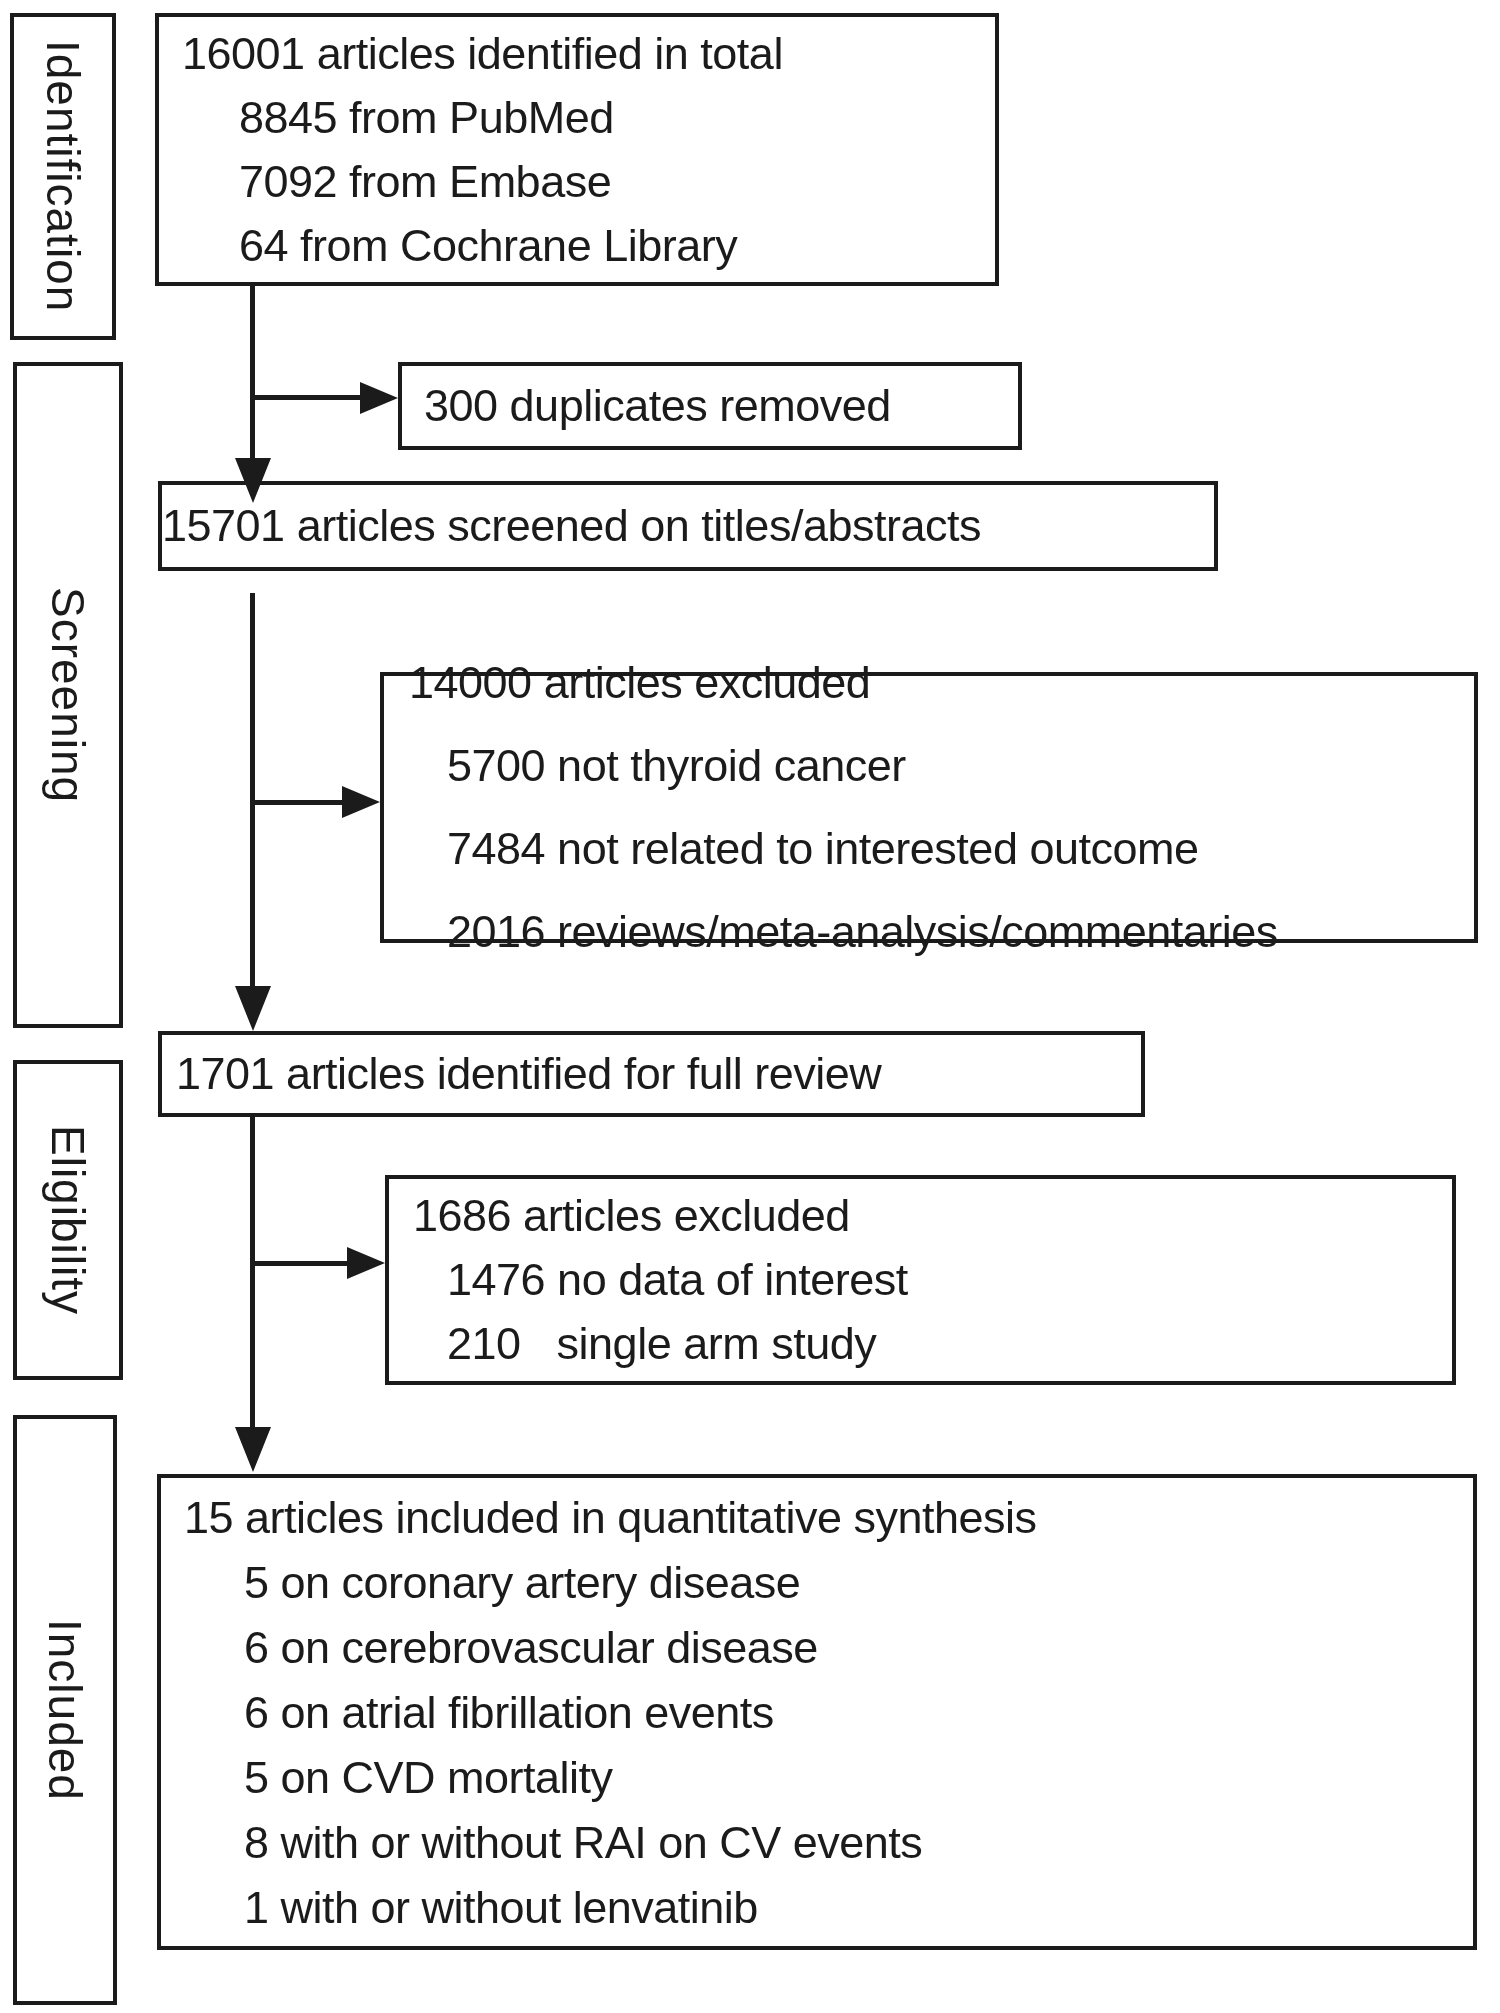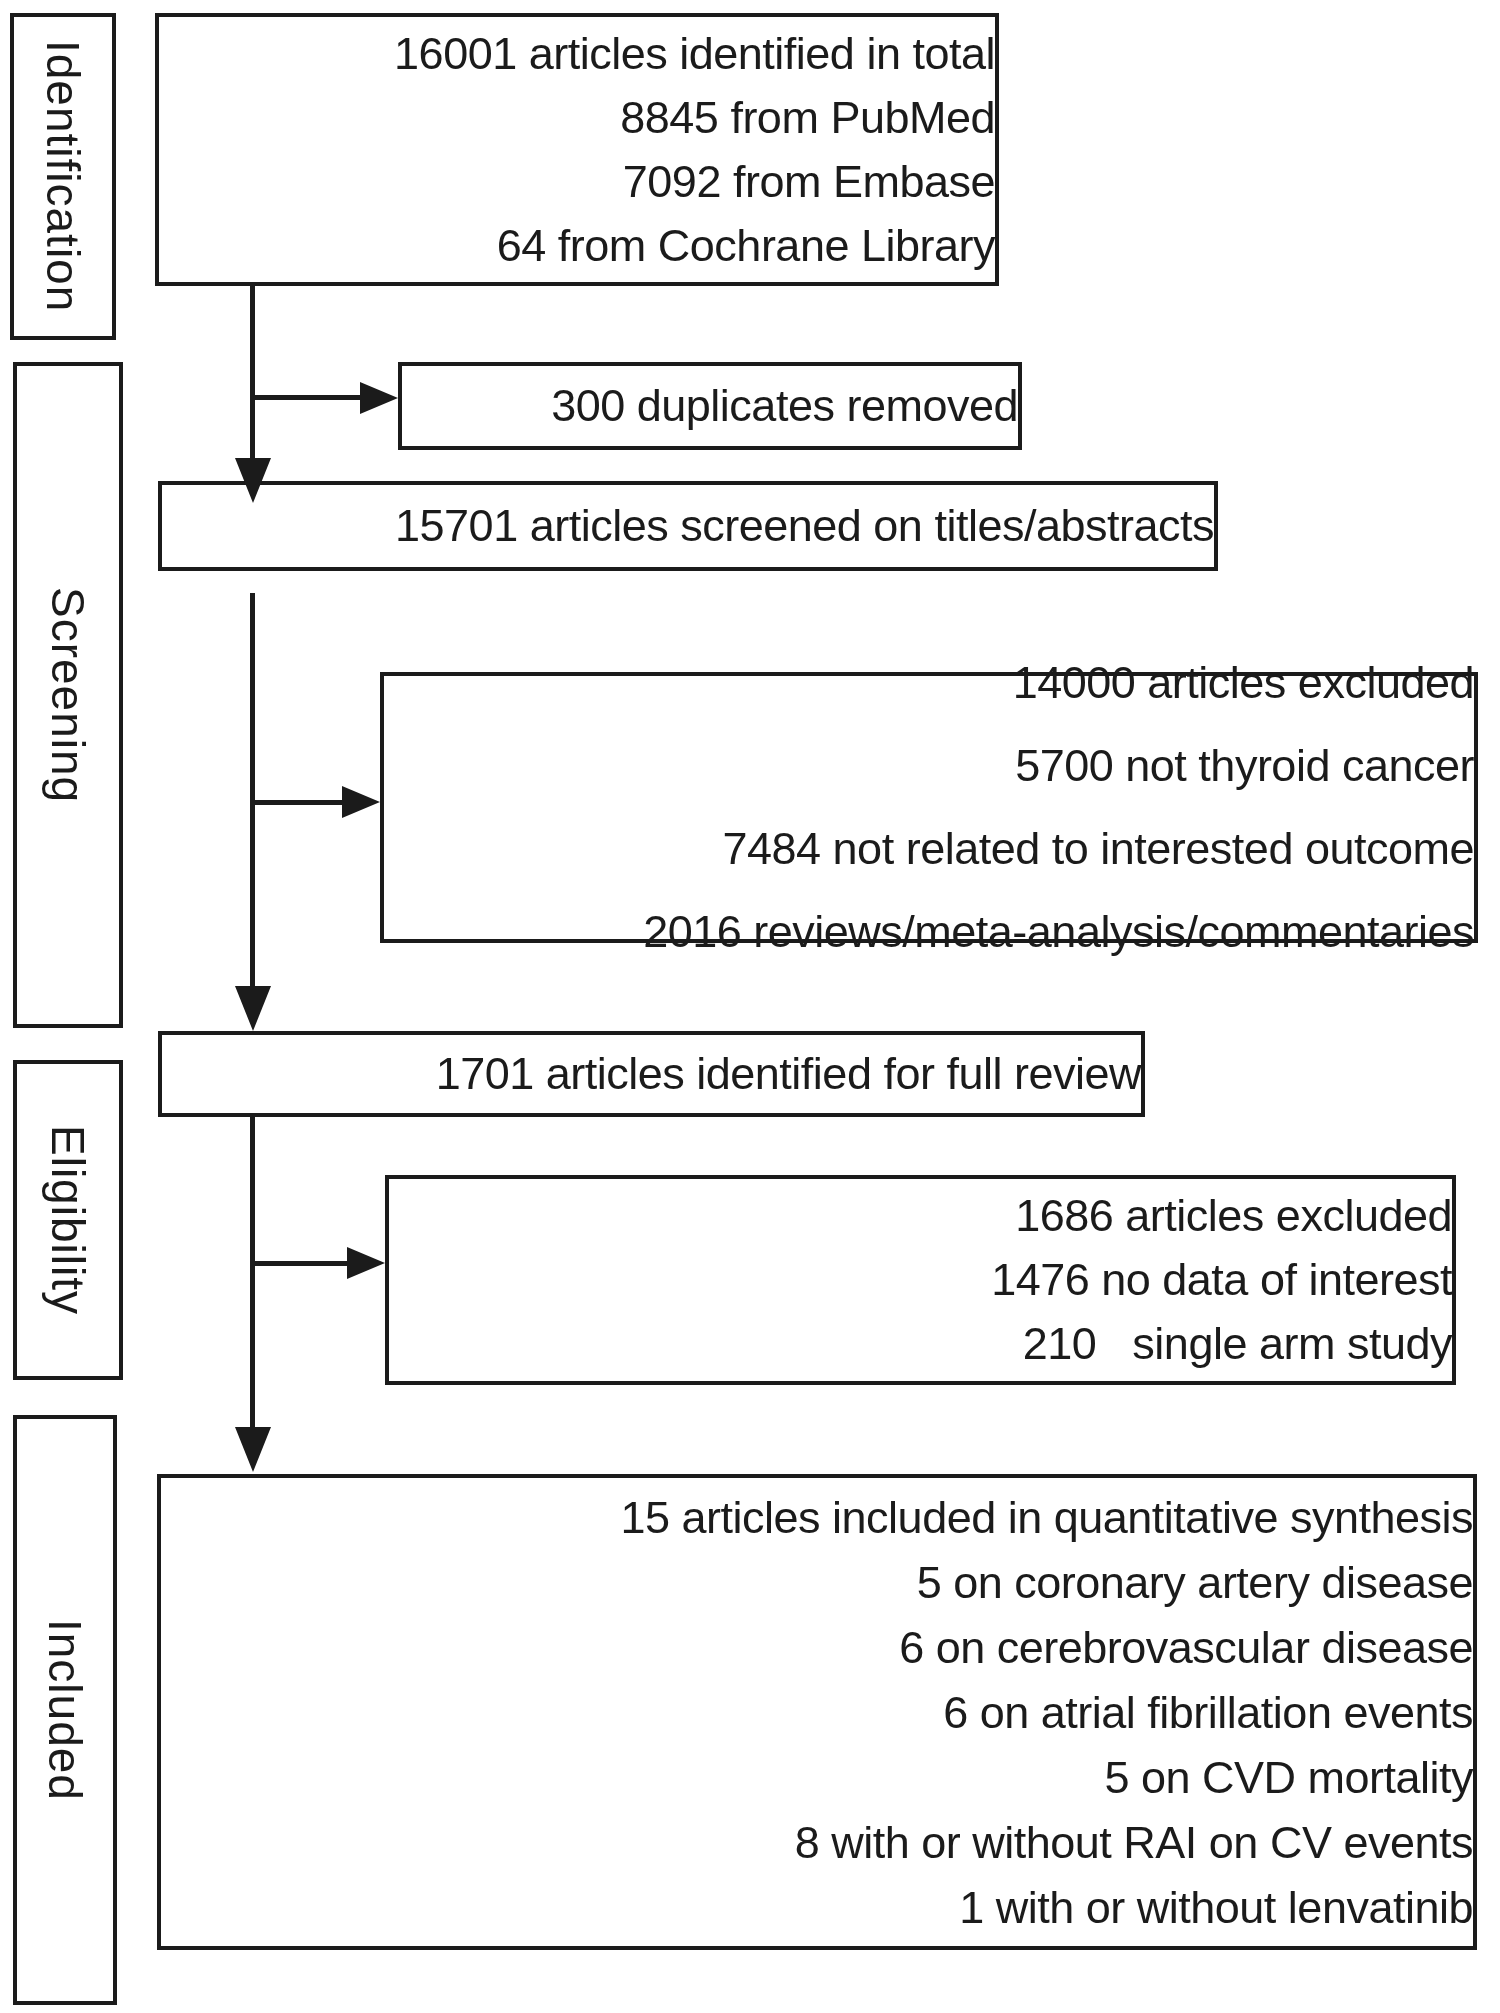--- a/index.html
+++ b/index.html
@@ -32,34 +32,33 @@
     text-orientation:mixed;
     font-size:46px;
     letter-spacing:1px;
     white-space:pre;
   }
   .line{
     font-size:45px;
     line-height:64px;
     letter-spacing:-0.5px;
     white-space:pre;
-    text-align:right;
   }
   
   .s1{left:10px;  top:13px;   width:106px; height:327px;}
   .s2{left:13px;  top:362px;  width:110px; height:666px;}
   .s3{left:13px;  top:1060px; width:110px; height:320px;}
   .s4{left:13px;  top:1415px; width:104px; height:590px;}
   
   .b1{left:155px; top:13px;   width:844px;  height:273px; padding-left:23px;}
   .b2{left:398px; top:362px;  width:624px;  height:88px;  padding-left:22px;}
   .b3{left:158px; top:481px;  width:1060px; height:90px;  }
   .b4{left:380px; top:672px;  width:1098px; height:271px; padding-left:25px;gap:19px;}
   .b5{left:158px; top:1031px; width:987px;  height:86px;  padding-left:14px;}
-  .b6{left:385px; top:1175px; width:1071px; height:210px; padding-left:37px;}
+  .b6{left:385px; top:1175px; width:1071px; height:210px; padding-left:24px;}
   .b7{left:157px; top:1474px; width:1320px; height:476px; padding-left:23px;}
   .b7 .line{line-height:65px;}
   .b1 .indent{padding-left:57px;}
   .b4 .indent{padding-left:38px;}
   .b6 .indent{padding-left:34px;}
   .b7 .indent{padding-left:60px;}
   
   .vline,.hline{position:absolute;background:#1b1b1b;}
   .vline{width:5px;left:250px;}
   .va{top:286px;height:175px;}

